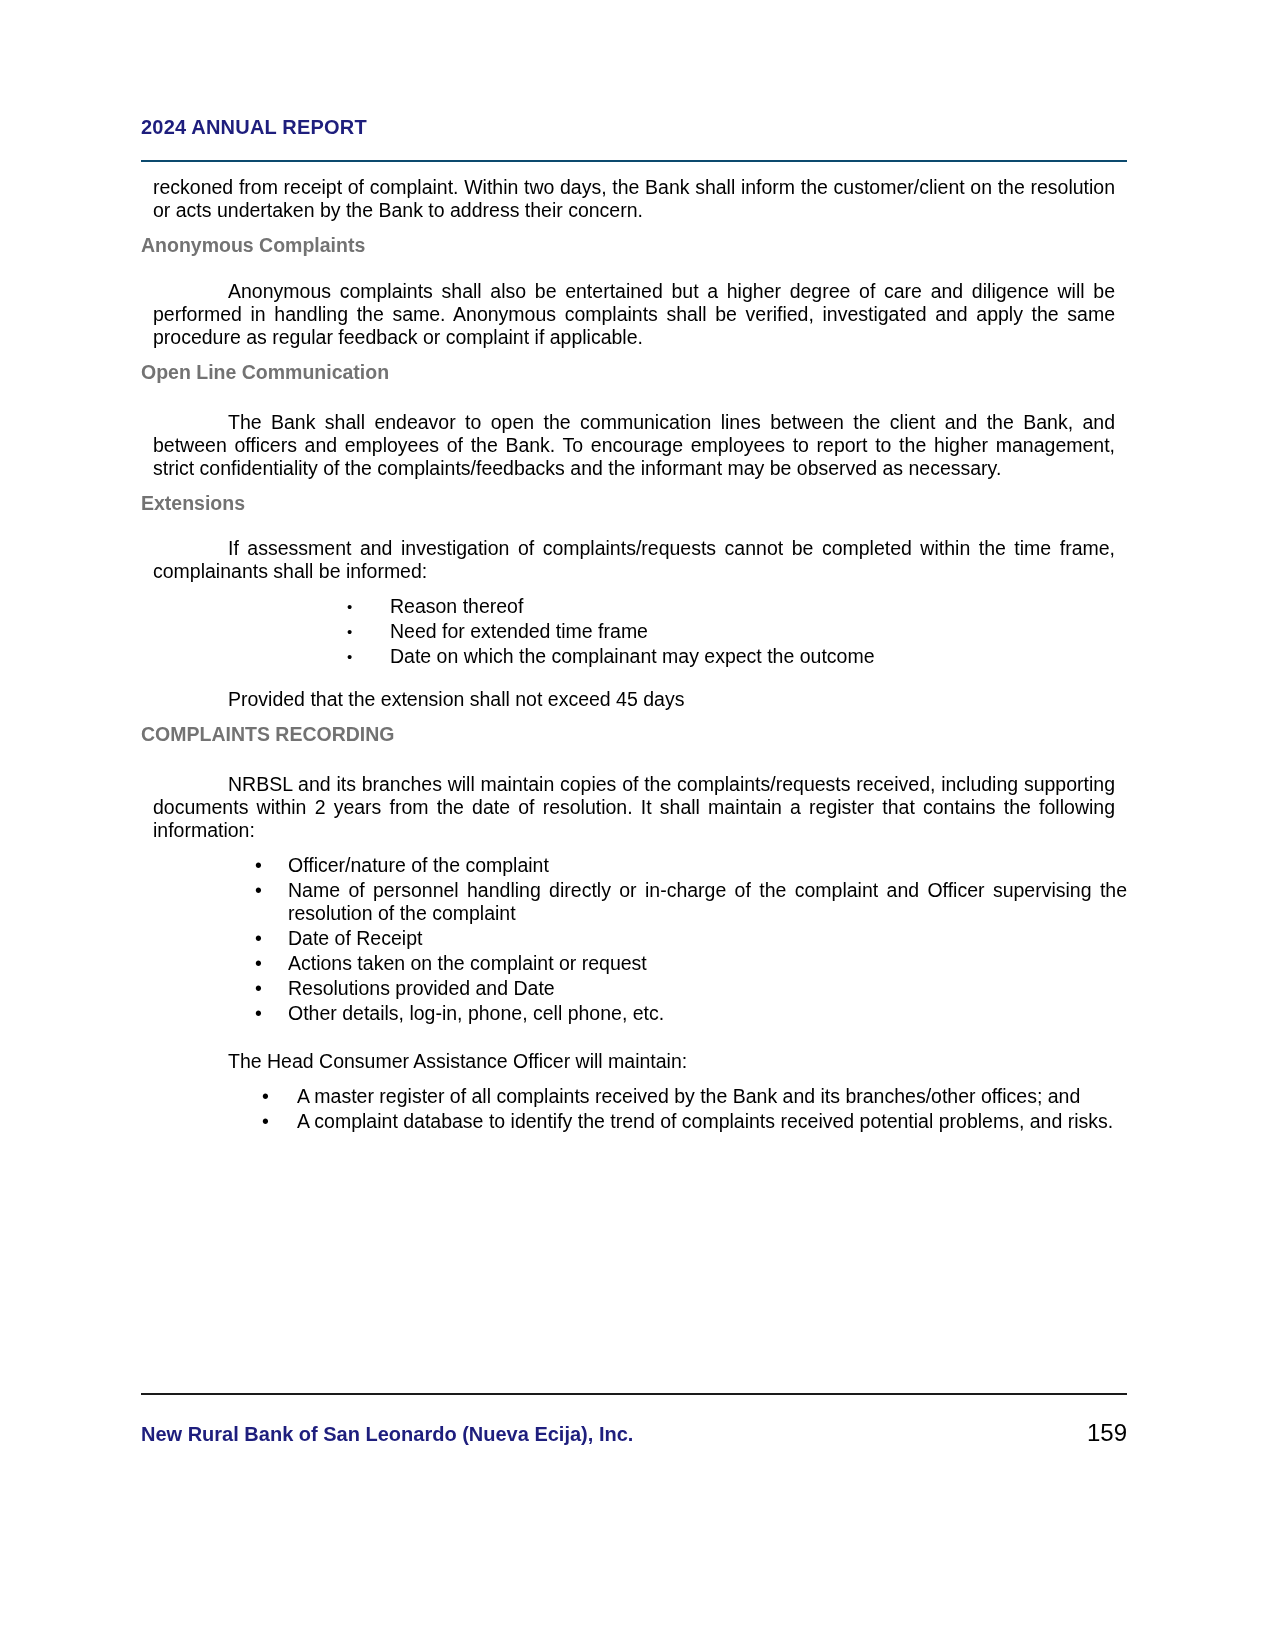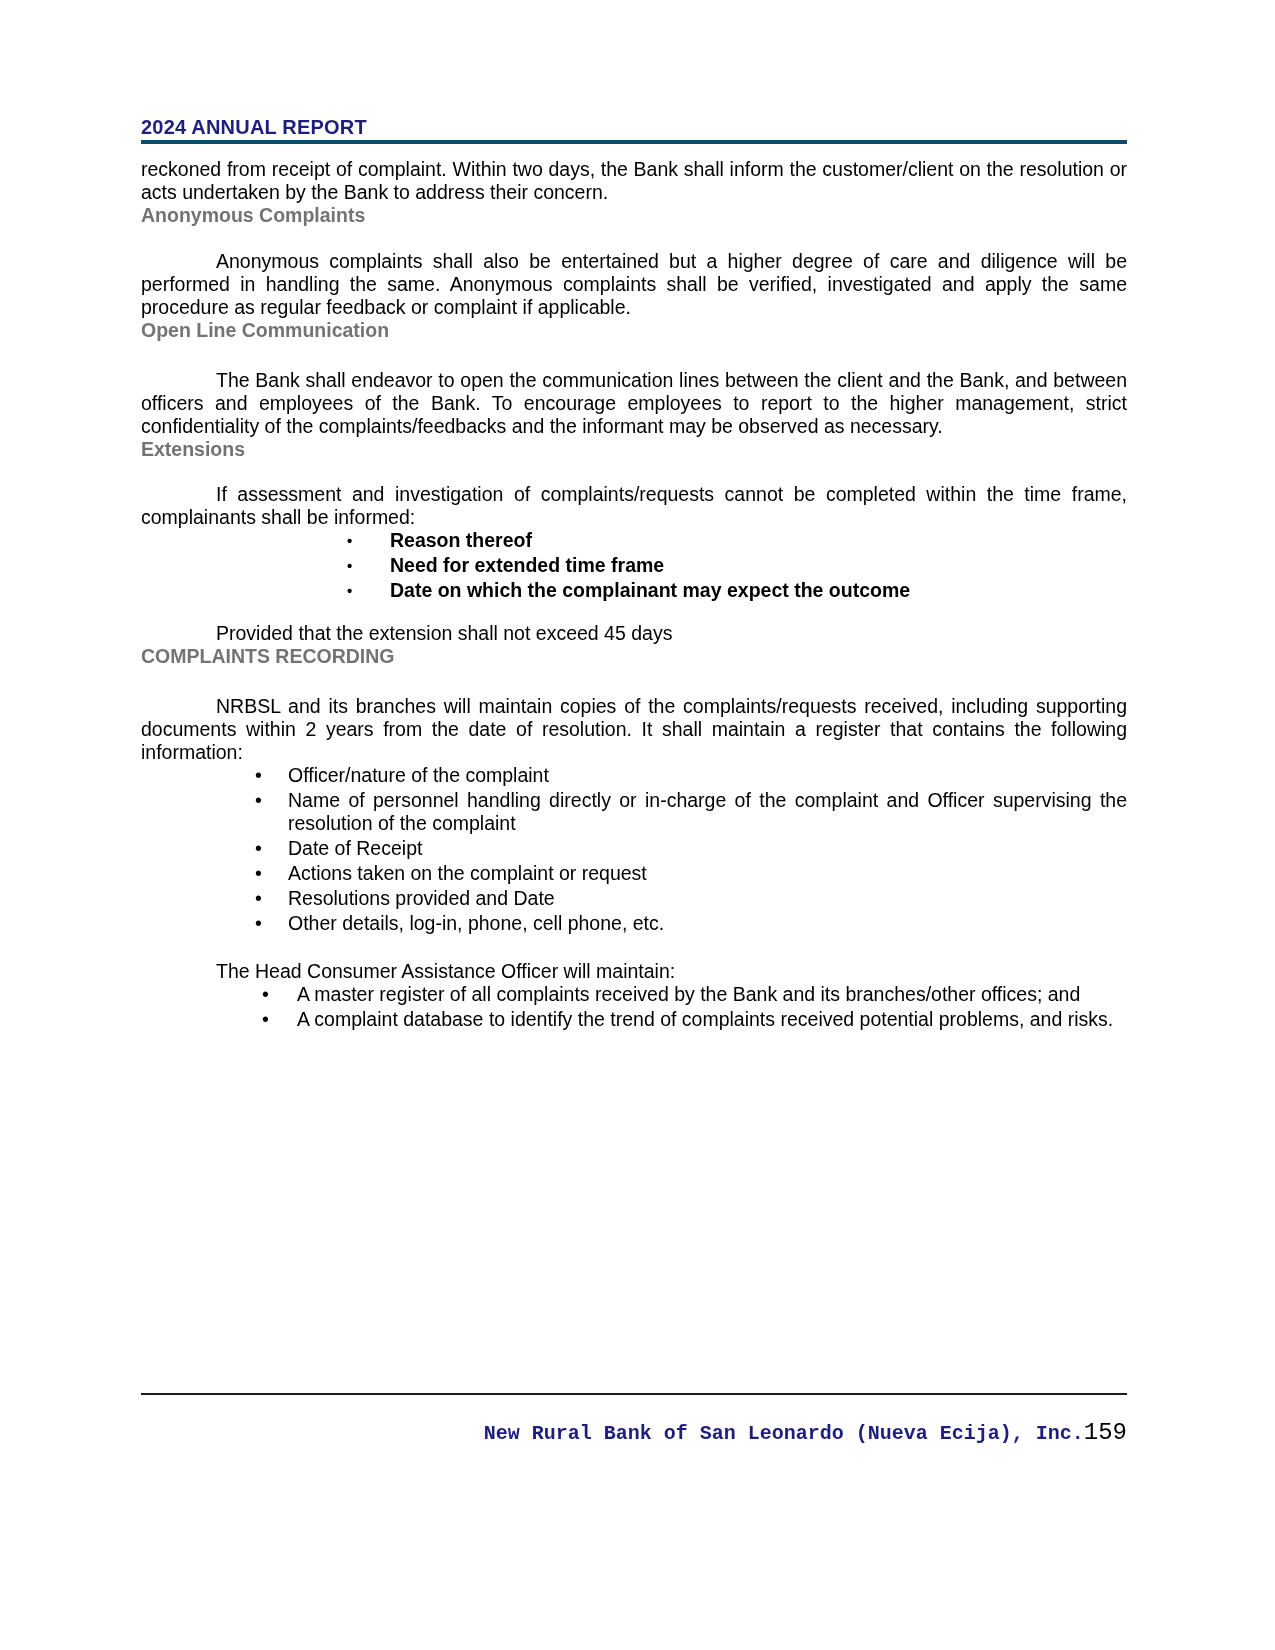--- a/index.html
+++ b/index.html
@@ -13,33 +13,33 @@
     height: 1650px;
     background: #ffffff;
     font-family: "Liberation Sans", sans-serif;
     color: #000000;
     box-sizing: border-box;
     padding: 114px 148px 0 141px;
     overflow: hidden;
   }
   
   .header {
-    border-bottom: 4px solid #0c4a6e;
-    padding-bottom: 0;
+    border-bottom: 2px solid #0c4a6e;
+    padding-bottom: 20px;
   }
   .header-title {
     font-size: 20px;
     line-height: 26px;
     font-weight: bold;
     color: #1e1e7d;
     letter-spacing: 0.2px;
   }
   
   .body-text {
-    margin: 0;
+    margin: 12px;
     font-size: 19.5px;
     line-height: 23px;
     text-align: justify;
     text-align-last: left;
   }
   .indent { text-indent: 75px; }
   .mt-intro   { margin-top: 14px; }
   .mt-h-anon  { margin-top: 30px; }
   .mt-p-anon  { margin-top: 23px; }
   .mt-h-open  { margin-top: 27px; }
@@ -69,21 +69,21 @@
   }
   ul.doc-list li {
     position: relative;
     font-size: 19.5px;
     line-height: 23px;
     margin: 0 0 2px 0;
     text-align: justify;
     text-align-last: left;
   }
   
-  ul.ext-list li { padding-left: 249px; text-align: left; font-weight: bold; }
+  ul.ext-list li { padding-left: 249px; text-align: left; }
   ul.ext-list li::before {
     content: "\2022";
     position: absolute;
     left: 206px;
     top: 0;
     font-size: 15px;
   }
   
   ul.reg-list li { padding-left: 147px; }
   ul.reg-list li::before {
@@ -102,23 +102,22 @@
   }
   
   .footer {
     position: absolute;
     left: 141px;
     right: 148px;
     top: 1393px;
     border-top: 2px solid #1a1a1a;
     padding-top: 24px;
     display: flex;
-    justify-content: flex-end;
+    justify-content: space-between;
     align-items: baseline;
-    font-family: Liberation Mono, monospace;
   }
   .footer-bank {
     font-size: 20px;
     font-weight: bold;
     color: #1e1e7d;
   }
   .footer-page {
     font-size: 24px;
     color: #000000;
   }

